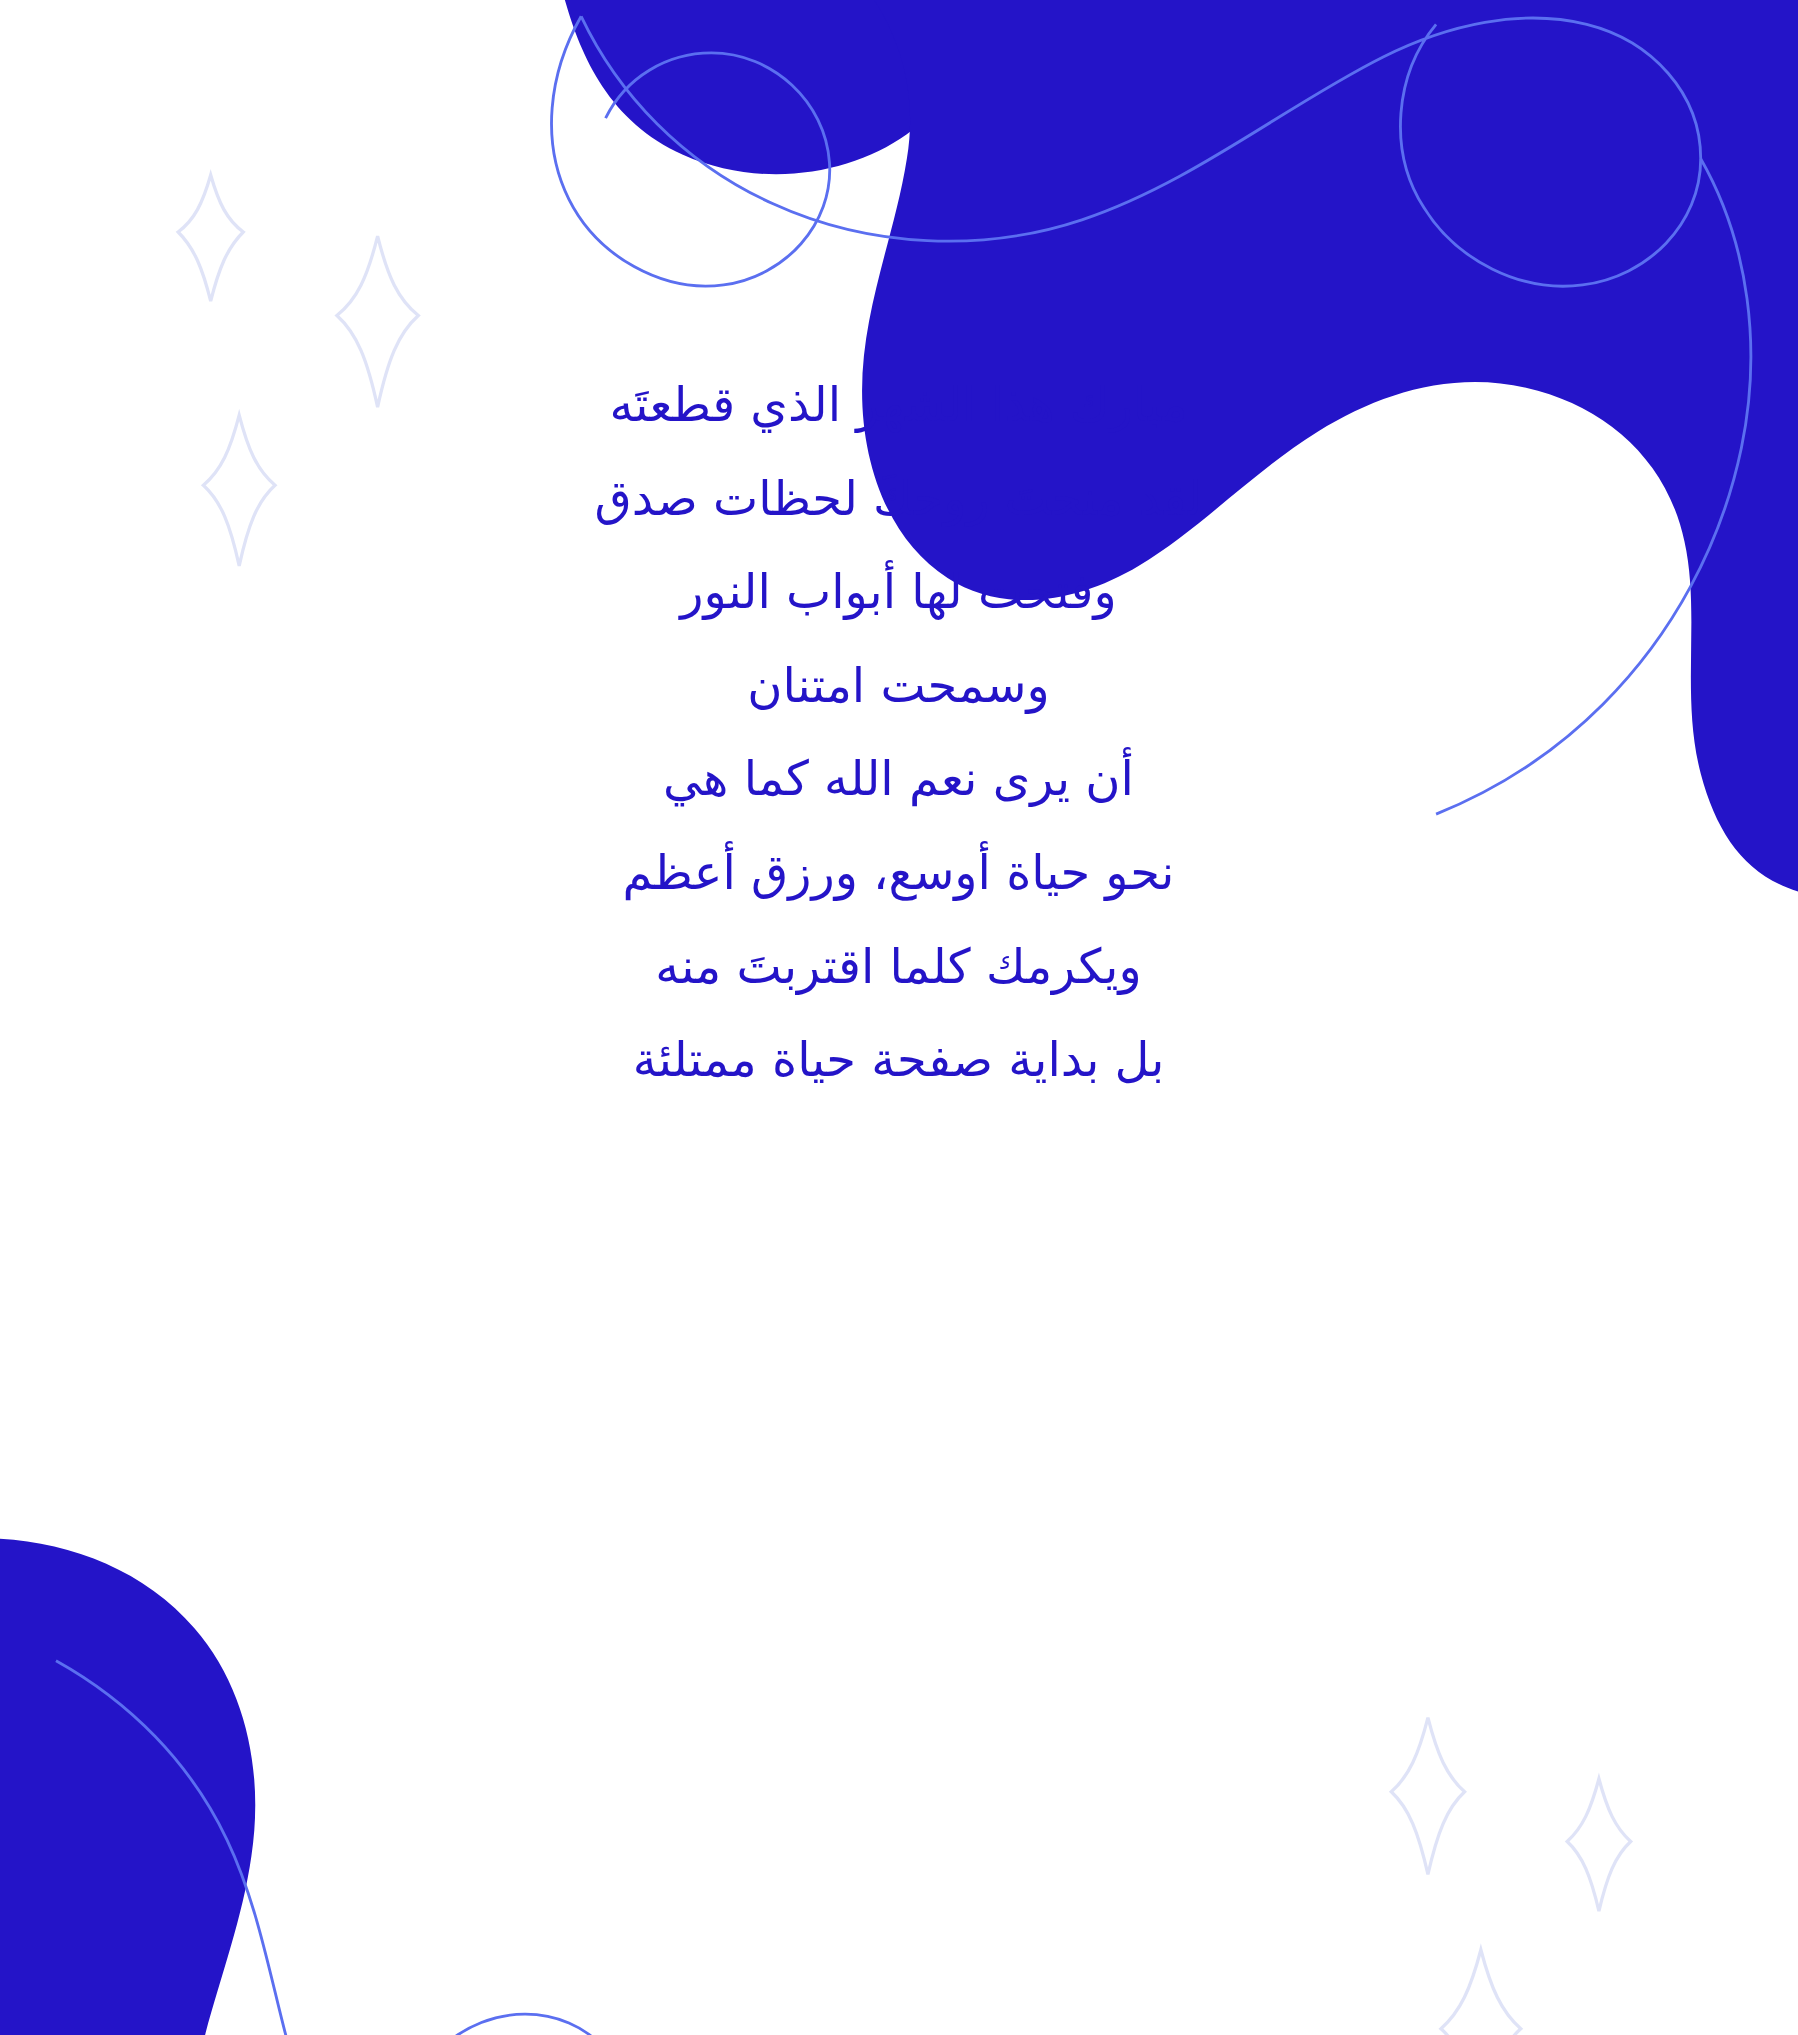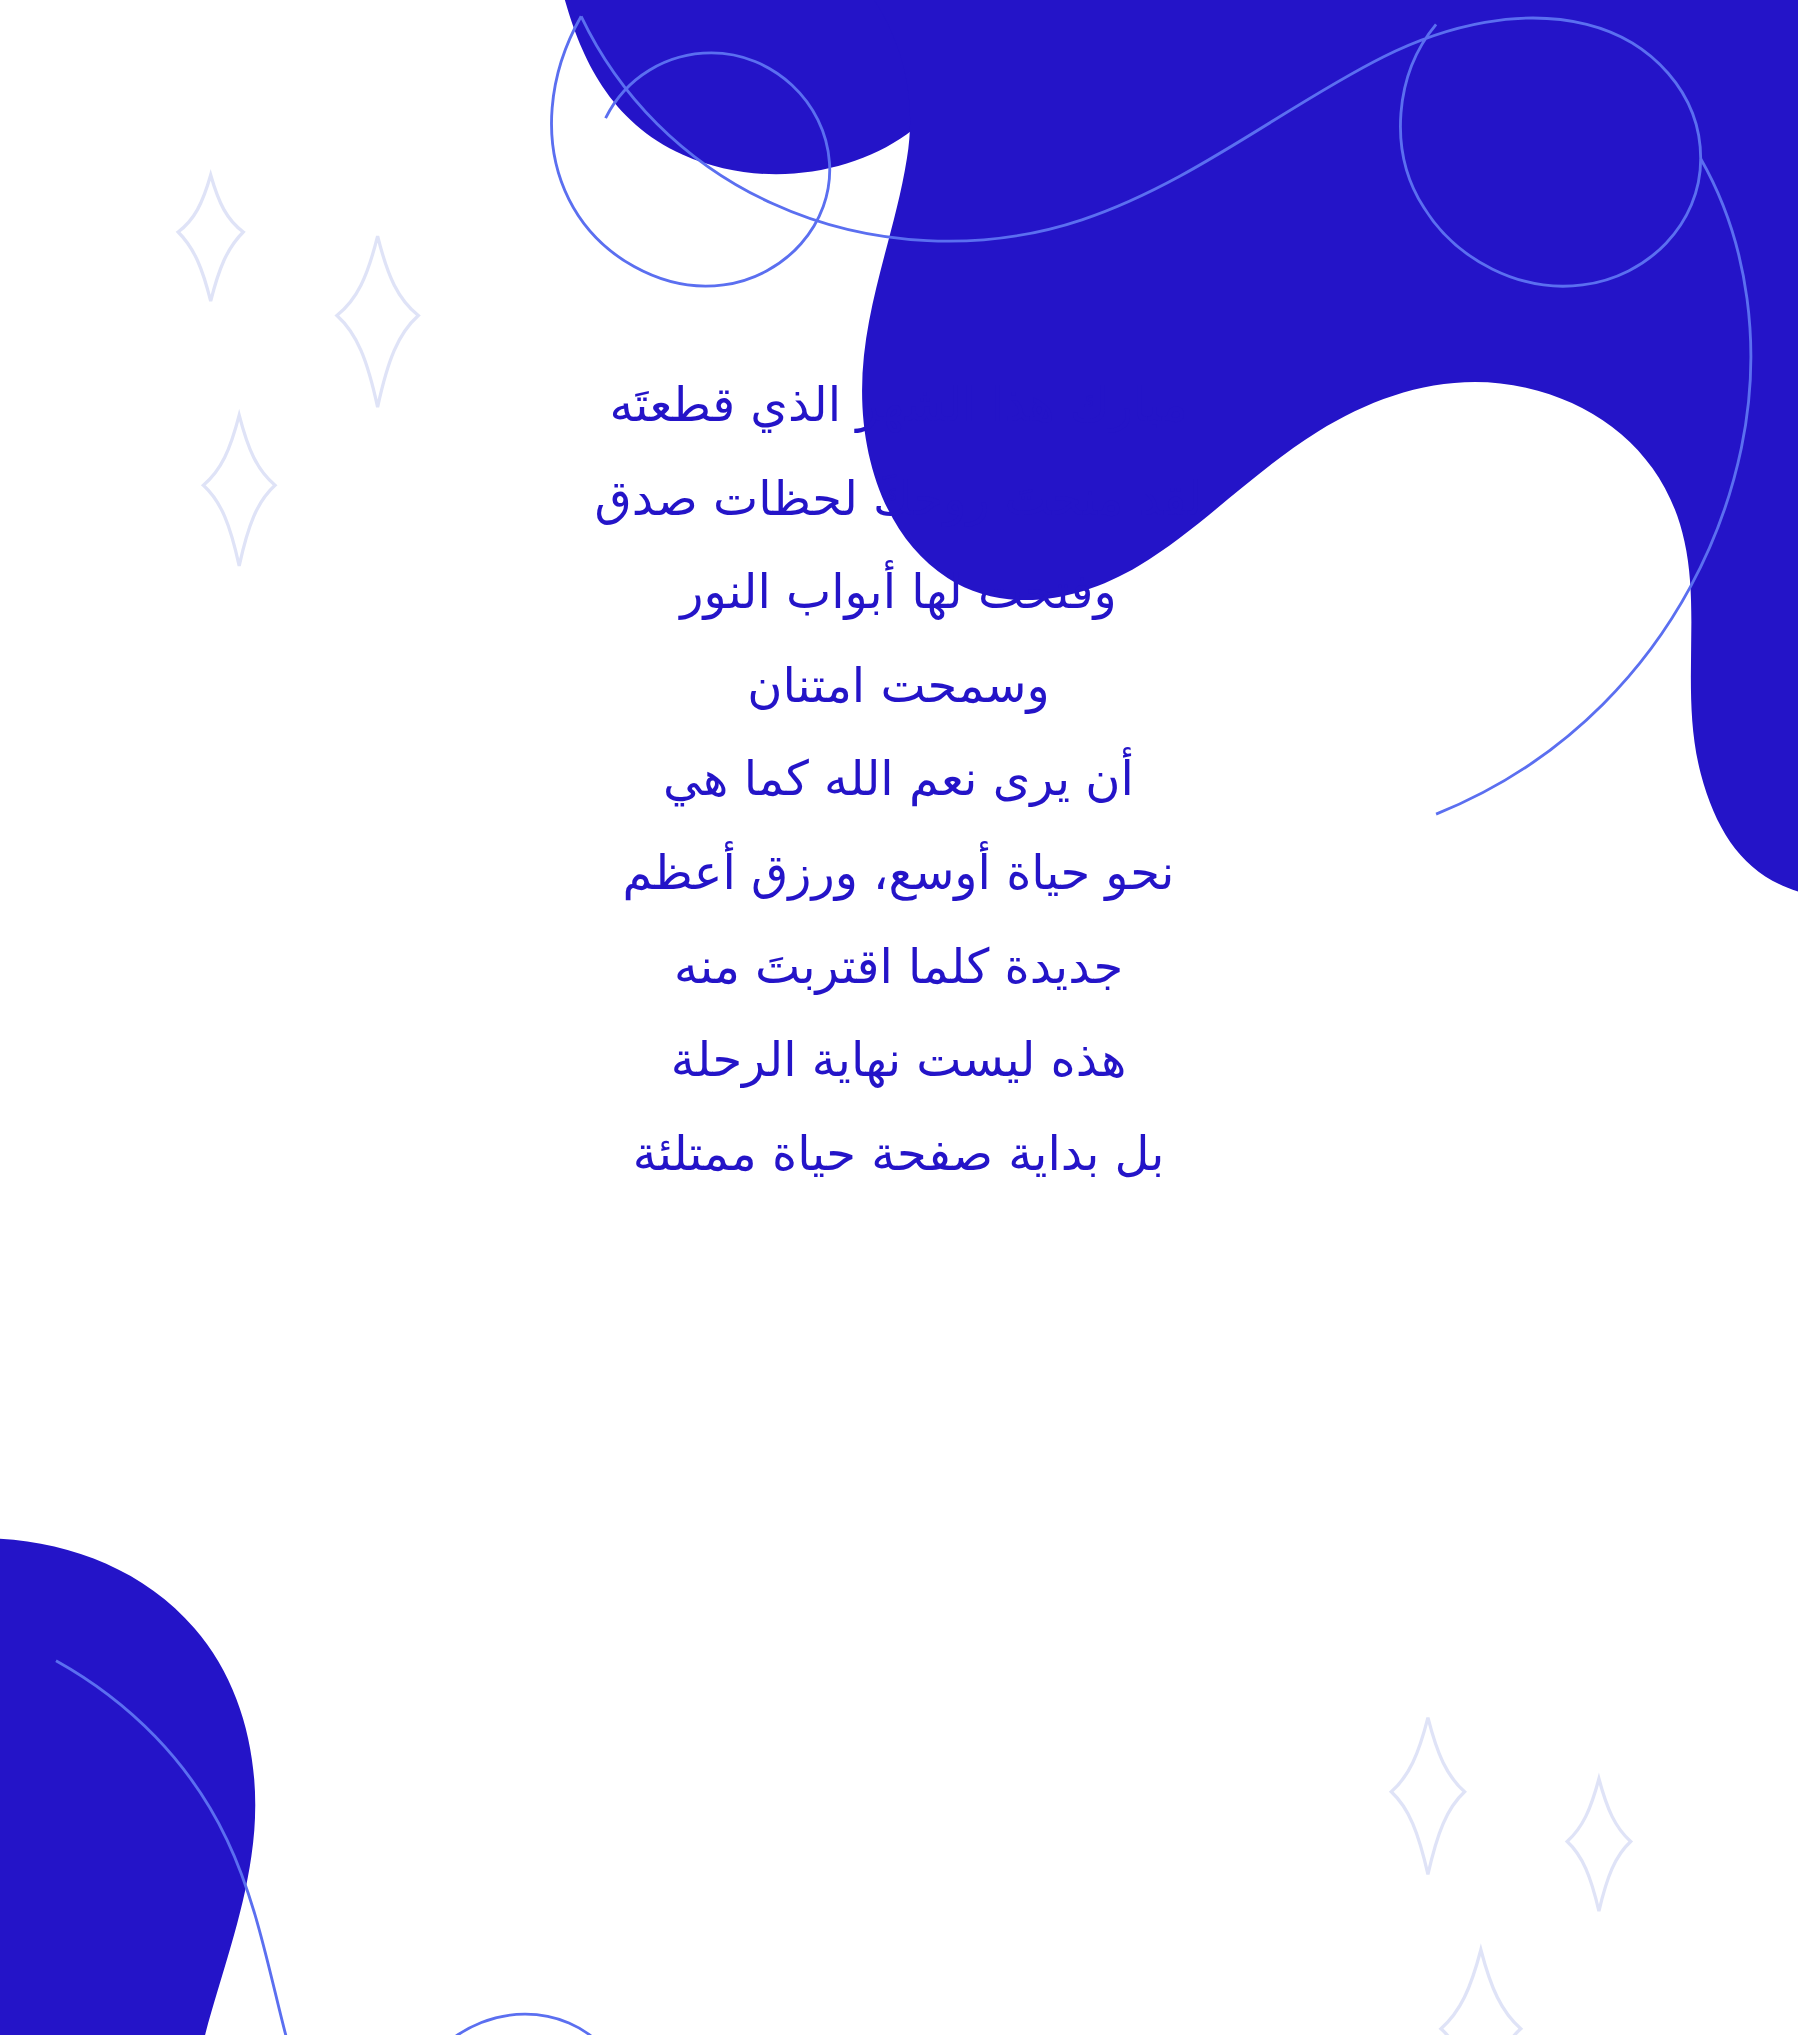--- a/index.html
+++ b/index.html
@@ -87,20 +87,19 @@
   </svg>
 
   <div class="content">
     <div class="poem">
       <div class="poem-line">مبارك هذا الشهر الذي قطعتَه</div>
       <div class="poem-line">لقد منحتَ روحكَ لحظات صدق</div>
       <div class="poem-line">وفتحت لها أبواب النور</div>
       <div class="poem-line">وسمحت امتنان</div>
       <div class="poem-line">أن يرى نعم الله كما هي</div>
       <div class="poem-line">نحو حياة أوسع، ورزق أعظم</div>
-      <div class="poem-line">جديدة كلما اقتربتَ منه</div>
-      <div class="poem-line">هذه ليست نهاية الرحلة</div>
+      <div class="poem-line">ويكرمك كلما اقتربتَ منه</div>
       <div class="poem-line">بل بداية صفحة حياة ممتلئة</div>
     </div>
   </div>
 
 </div>
 
 
 </body></html>

